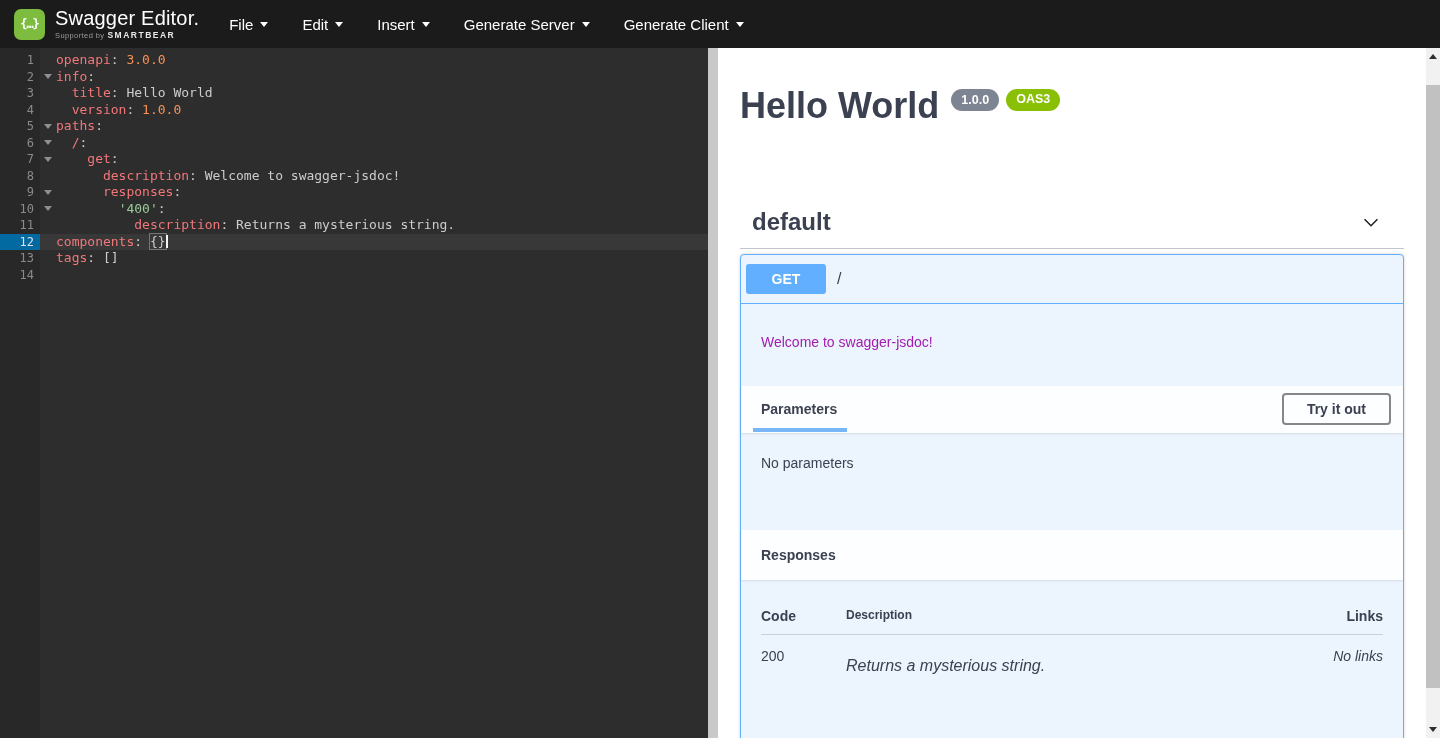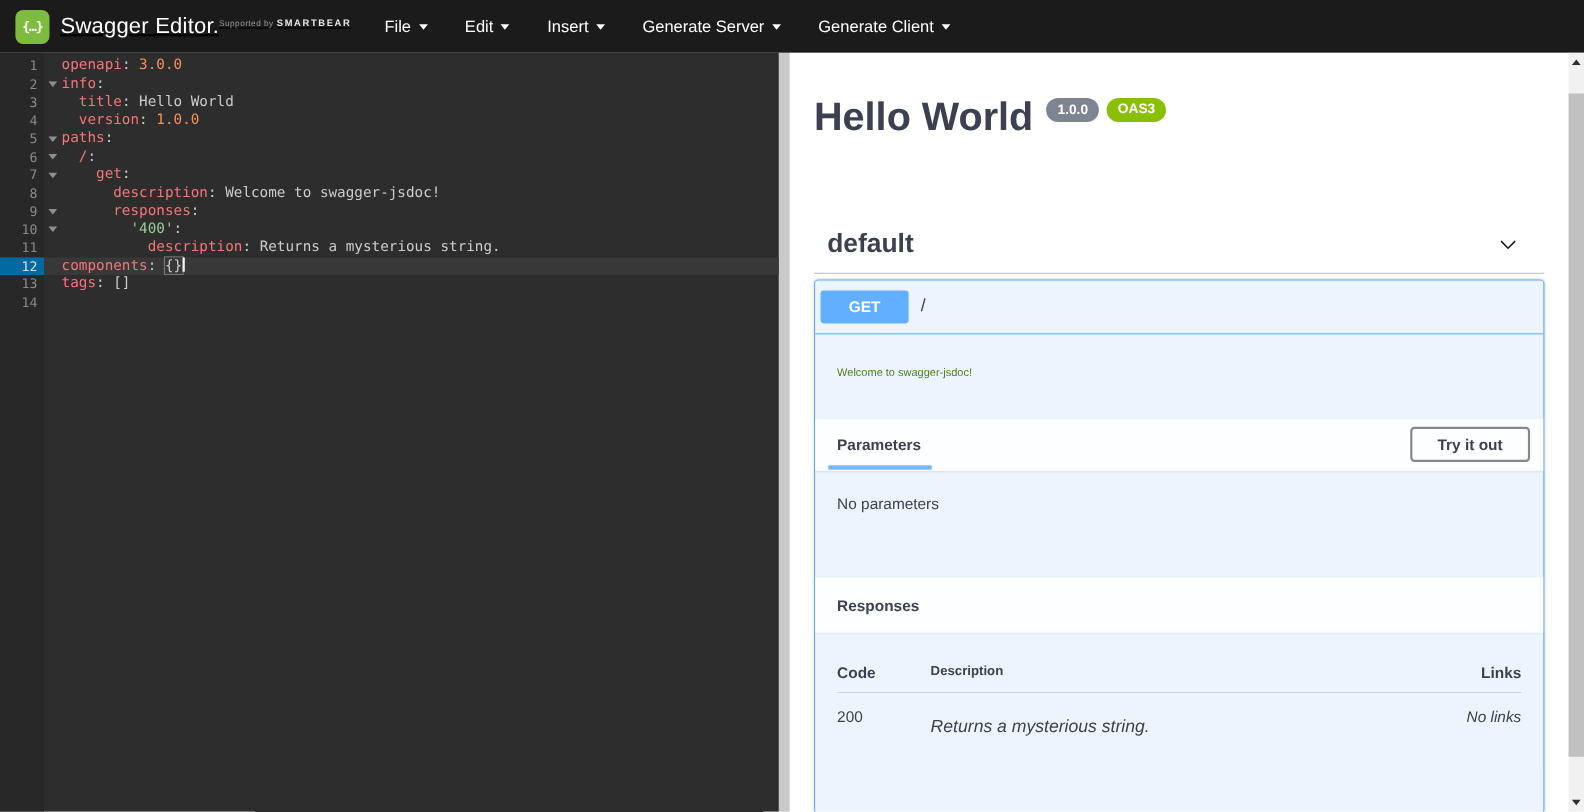--- a/index.html
+++ b/index.html
@@ -5,21 +5,21 @@
   * { margin:0; padding:0; box-sizing:border-box; }
   html,body { width:1440px; height:738px; overflow:hidden; background:#fff;
     font-family:"Liberation Sans", sans-serif; }
 
   
   .topbar { height:48px; background:#1b1b1b; display:flex; align-items:center; padding:0 14px; }
   .brand { display:flex; align-items:center; gap:10px; margin-right:24px; }
   .brand-icon { width:31px; height:31px; background:#7ebc3f; border-radius:7px; color:#fff;
     display:flex; align-items:center; justify-content:center;
     font-family:"DejaVu Sans Mono", monospace; font-size:12px; font-weight:bold; letter-spacing:-1px; }
-  .brand-text-wrap { display:flex; flex-direction:row; line-height:1;text-decoration:underline; }
+  .brand-text-wrap { display:flex; flex-direction:column; line-height:1; }
   .brand-title { color:#fff; font-size:20px; font-weight:400; letter-spacing:.2px; }
   .brand-sub { margin-top:3px; font-size:7.5px; color:#9b9b9b; letter-spacing:.4px; }
   .brand-sub b { color:#e8e8e8; font-size:8.5px; letter-spacing:1.5px; margin-left:3px; }
   .menus { display:flex; align-items:center; gap:34px; padding-left:6px; }
   .menu-item { color:#fff; font-size:15px; display:flex; align-items:center; gap:7px; cursor:pointer; }
   .caret-down { width:0; height:0; border-left:4px solid transparent; border-right:4px solid transparent;
     border-top:5px solid #fff; display:inline-block; }
 
   
   .main { position:relative; display:flex; height:690px; }
@@ -63,21 +63,21 @@
   .tag-chevron { margin-right:22px; display:flex; }
 
   .opblock { margin-top:5px; border:1px solid #61affe; border-radius:4px; background:#ecf5fe;
     box-shadow:0 0 3px rgba(0,0,0,.19); }
   .op-summary { display:flex; align-items:center; padding:9px 5px; border-bottom:1px solid #61affe; cursor:pointer; }
   .method-badge { background:#61affe; color:#fff; font-weight:bold; font-size:14px; width:80px; height:30px;
     display:flex; align-items:center; justify-content:center; border-radius:3px; }
   .op-path { margin-left:11px; font-size:16px; font-weight:500; color:#3b4151;
     font-family:"Liberation Sans", sans-serif; }
 
-  .op-description { padding:30px 20px 36px 20px; font-size:10px; color:#4d7c0f; }
+  .op-description { padding:30px 20px 36px 20px; font-size:14px; color:#a21caf; }
 
   .section-header { background:rgba(255,255,255,.85); box-shadow:0 1px 2px rgba(0,0,0,.1);
     height:47px; display:flex; align-items:center; justify-content:space-between;
     padding:0 12px 0 20px; position:relative; }
   .section-header .sec-title { font-size:14px; font-weight:bold; color:#3b4151; }
   .param-tab-underline { position:absolute; left:12px; bottom:1px; width:94px; height:4px; background:#78b6f7; }
   .tryout-btn { background:transparent; border:2px solid #878787; border-radius:4px; padding:6px 23px;
     font-size:14px; font-weight:bold; color:#3b4151; font-family:"Liberation Sans", sans-serif; cursor:pointer; }
 
   .param-body { height:97px; padding:22px 20px 0 20px; font-size:14px; color:#3b4151; }

